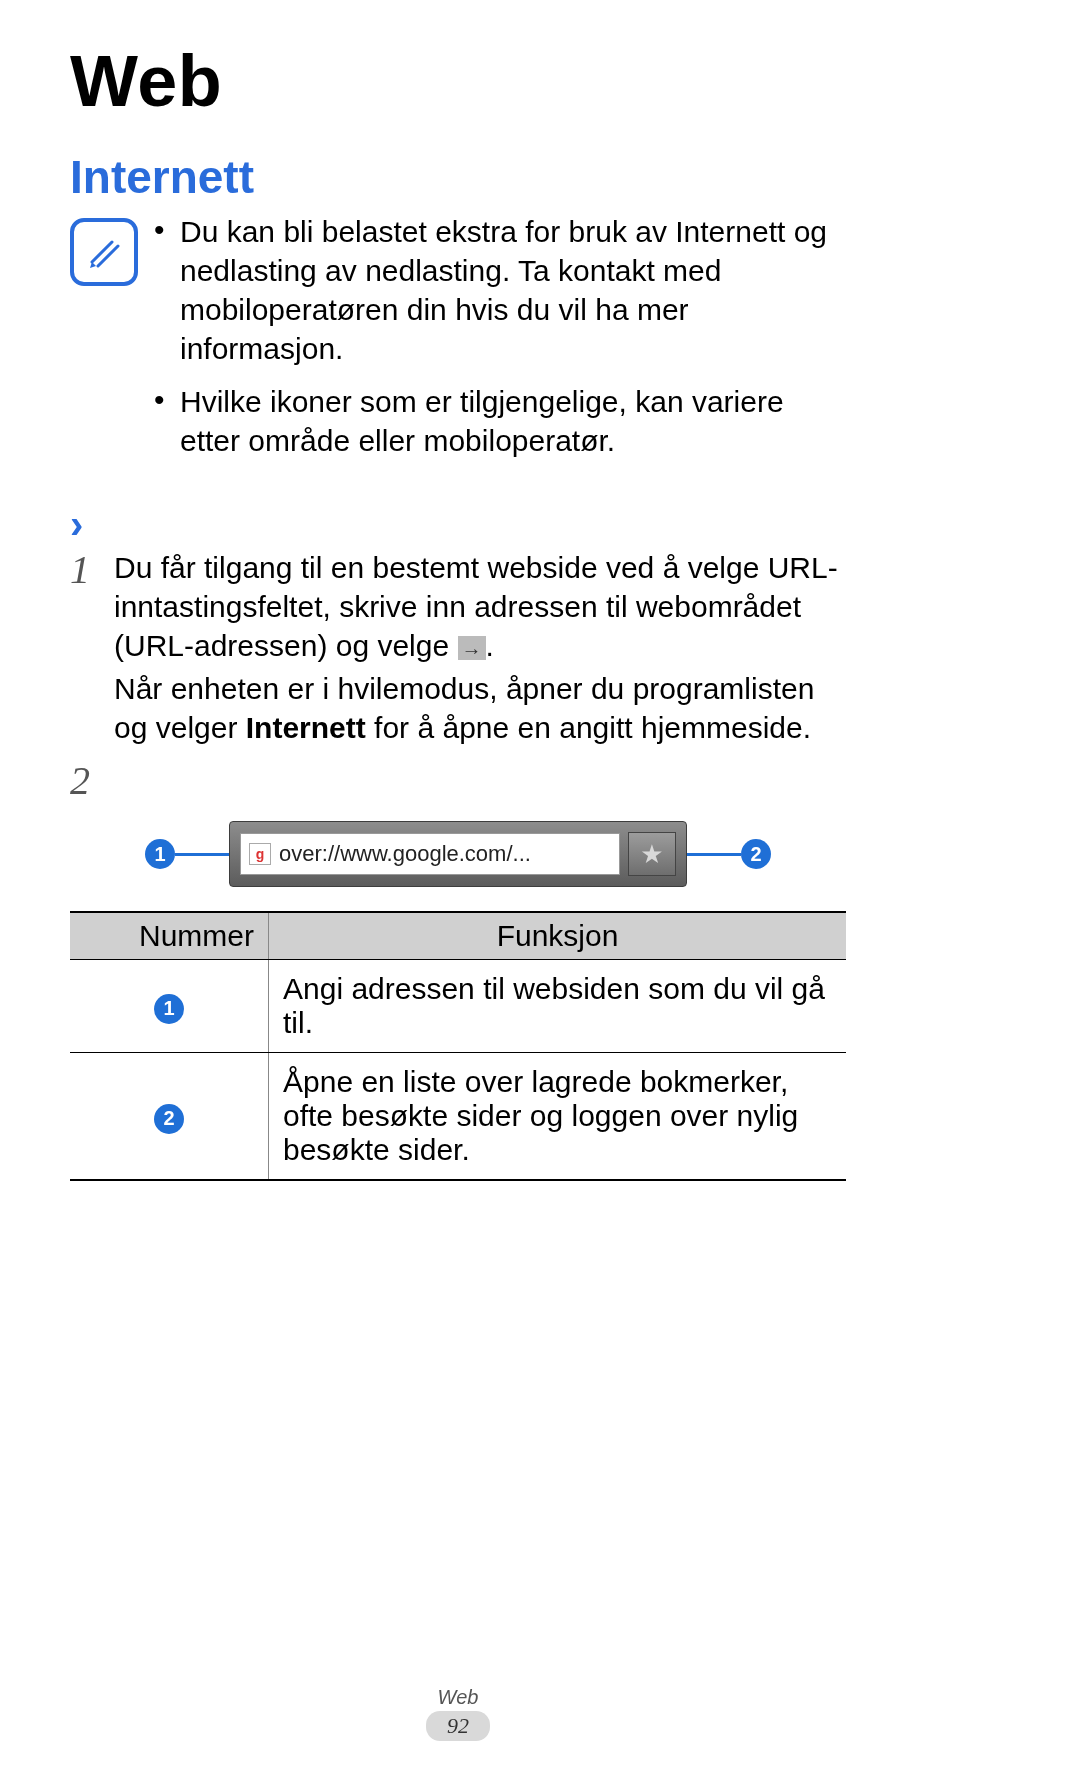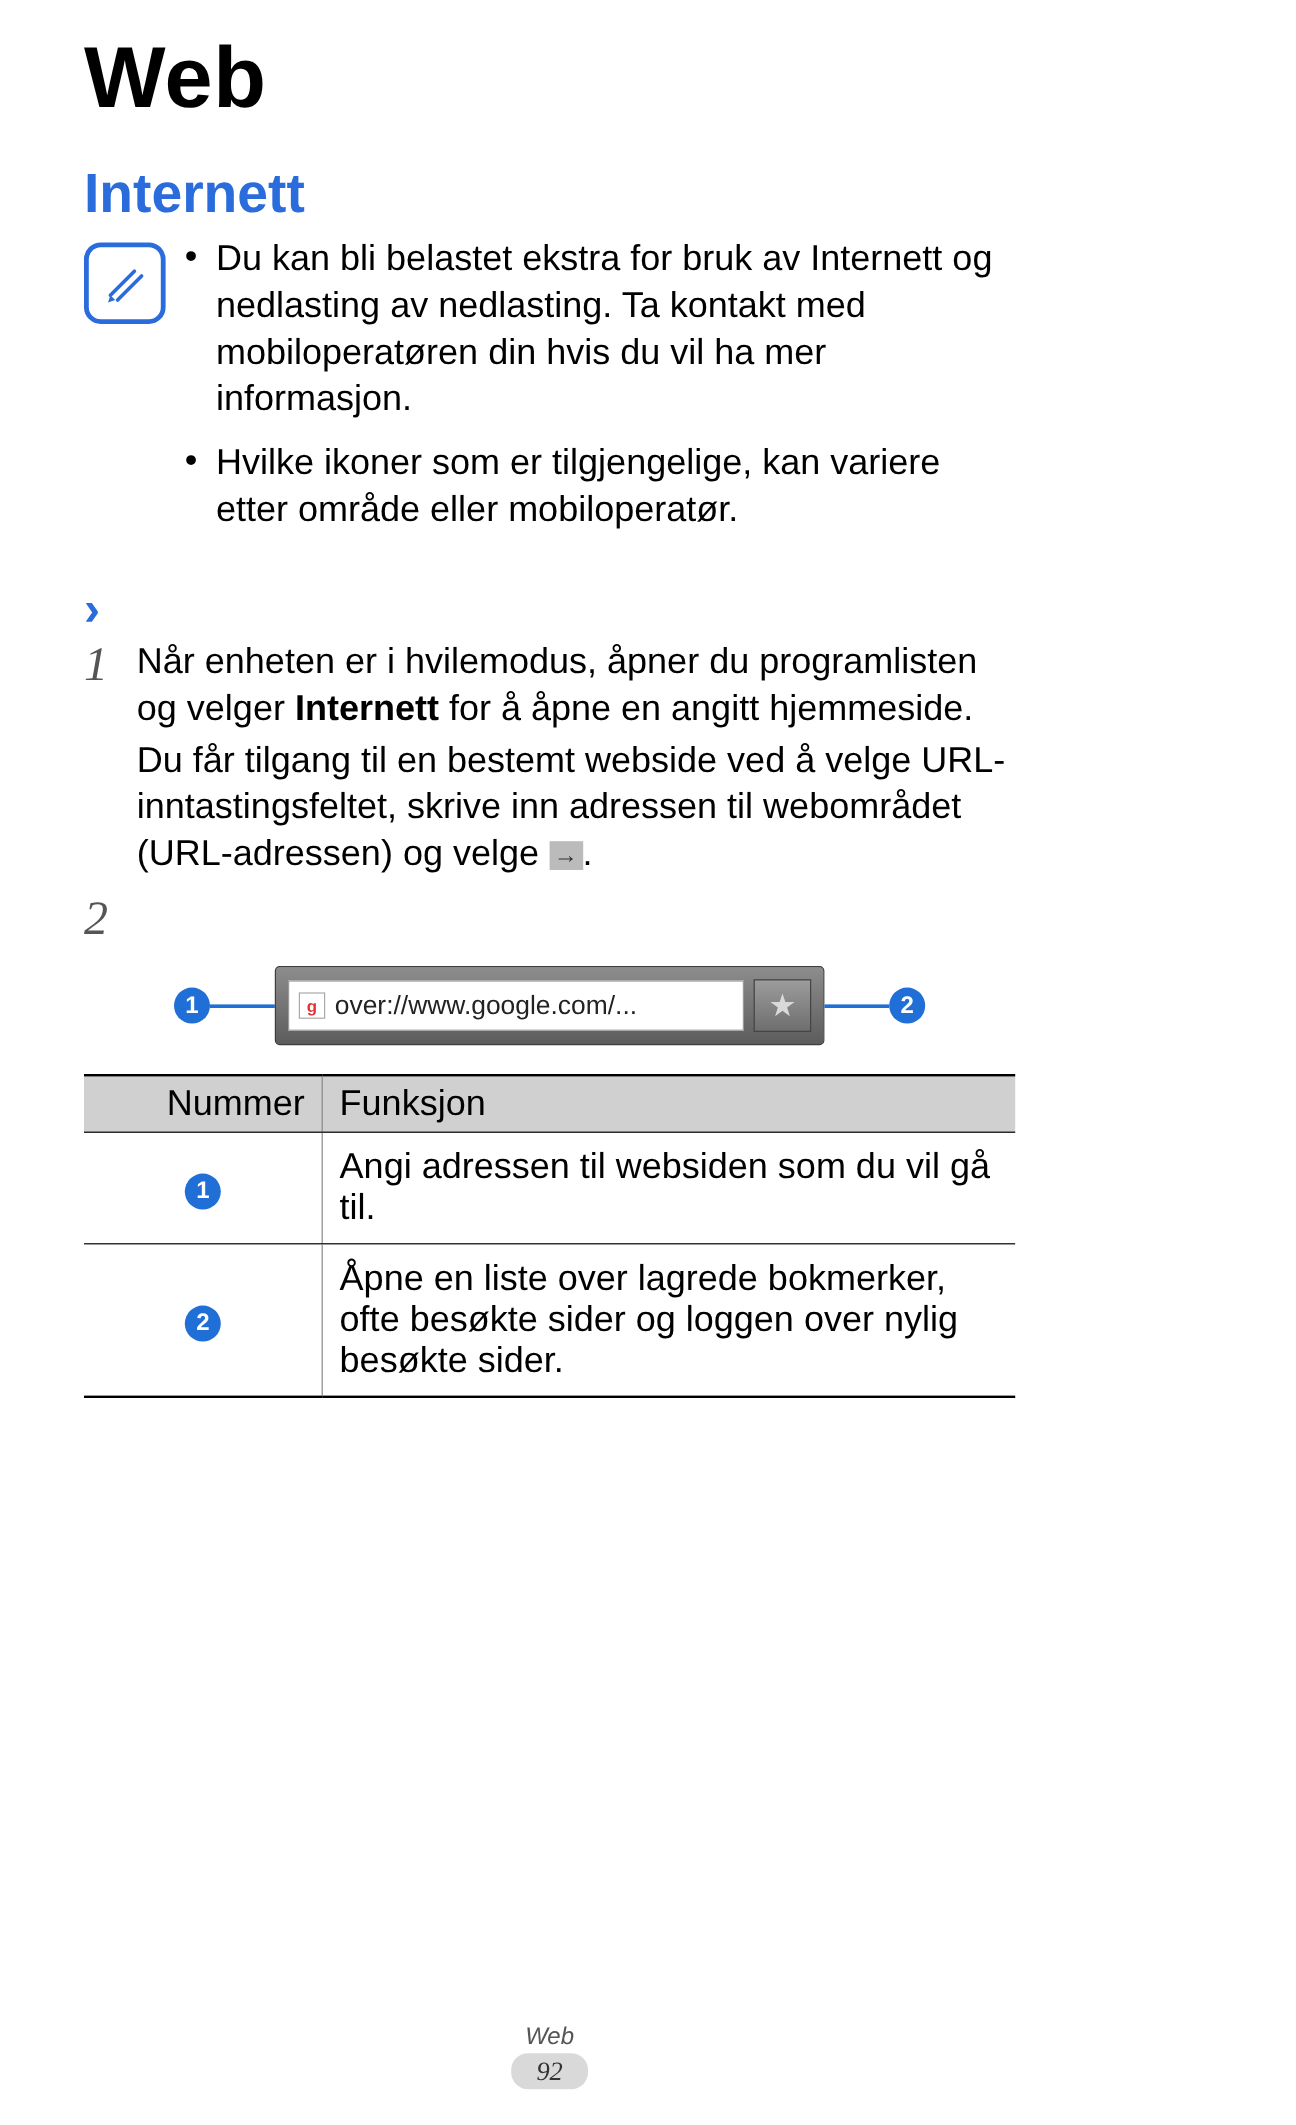--- a/index.html
+++ b/index.html
@@ -6,21 +6,21 @@
     margin: 0;
     padding: 0;
     font-family: "Helvetica Neue", Arial, sans-serif;
     background: #fff;
     color: #000;
   }
   .page {
     width: 916px;
     height: 1771px;
     box-sizing: border-box;
-    padding: 24px 70px 20px 70px;
+    padding: 40px 70px 20px 70px;
     position: relative;
   }
   h1.title {
     font-size: 72px;
     font-weight: 700;
     margin: 0 0 8px 0;
     letter-spacing: 0.5px;
   }
   .intro {
     font-size: 30px;
@@ -194,21 +194,21 @@
 
   
   table.func {
     width: 100%;
     border-collapse: collapse;
     font-size: 30px;
   }
   table.func th {
     background: #d0d0d0;
     font-weight: 400;
-    text-align: left;
+    text-align: center;
     border-top: 2px solid #000;
     border-bottom: 1px solid #000;
     padding: 6px 14px;
   }
   table.func th:first-child {
     border-right: 1px solid #888;
     text-align: right;
     width: 170px;
   }
   table.func td {
@@ -288,24 +288,24 @@
 
   <h3 class="subsection">
     <span class="chevron">›</span>
   </h3>
 
   <ol class="steps">
     <li>
       <span class="step-num">1</span>
       <div class="step-body">
         <p>
-          <span>Når enheten er i hvilemodus, åpner du programlisten og velger </span><span class="bold">Internett</span><span> for å åpne en angitt hjemmeside.</span>
+          <span>Du får tilgang til en bestemt webside ved å velge URL-inntastingsfeltet, skrive inn adressen til webområdet (URL-adressen) og velge </span><span class="arrow-box">→</span><span>.</span>
         </p>
         <p>
-          <span>Du får tilgang til en bestemt webside ved å velge URL-inntastingsfeltet, skrive inn adressen til webområdet (URL-adressen) og velge </span><span class="arrow-box">→</span><span>.</span>
+          <span>Når enheten er i hvilemodus, åpner du programlisten og velger </span><span class="bold">Internett</span><span> for å åpne en angitt hjemmeside.</span>
         </p>
       </div>
     </li>
     <li>
       <span class="step-num">2</span>
     </li>
   </ol>
 
   <div class="url-figure">
     <span class="callout-circle">1</span>

